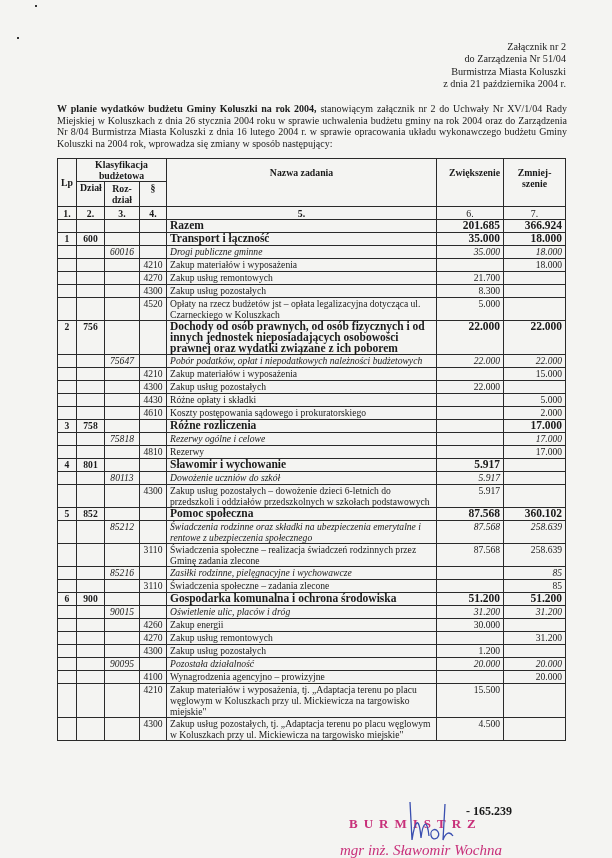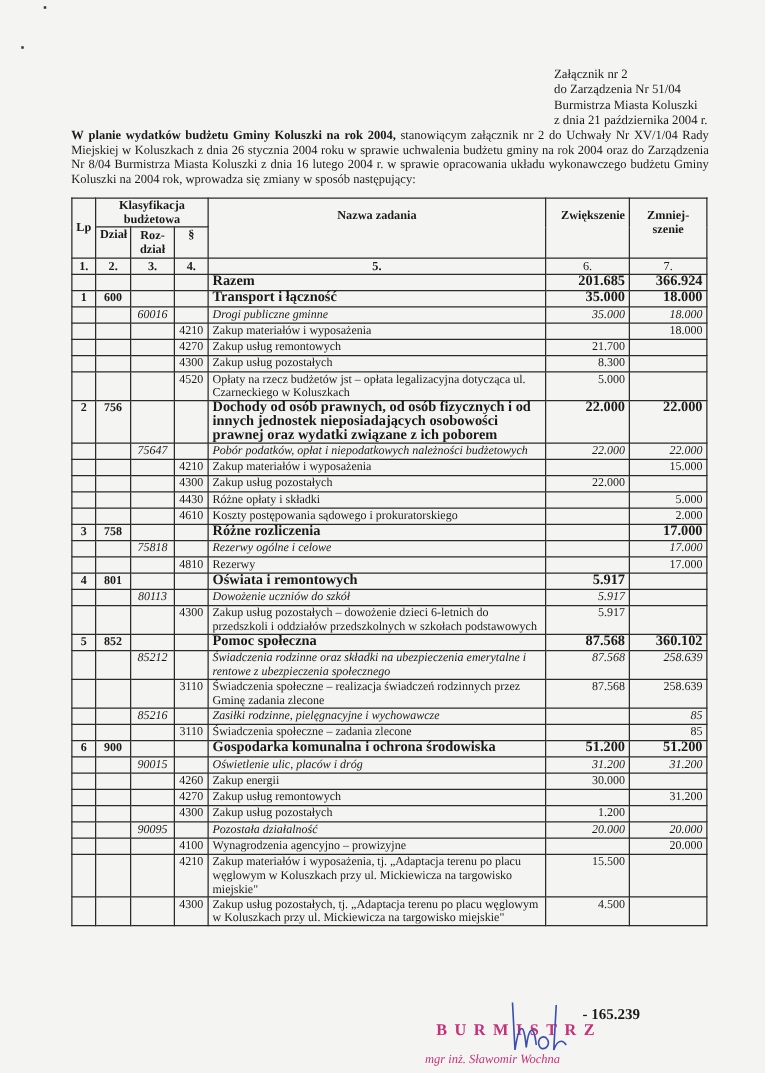--- a/index.html
+++ b/index.html
@@ -5,22 +5,22 @@
   html, body { margin: 0; padding: 0; }
   body {
     width: 612px; height: 858px; overflow: hidden;
     background: #f4f4f2;
     font-family: "Liberation Serif", serif;
     color: #1a1a1a;
     position: relative;
   }
   .scan-dot { position: absolute; width: 2px; height: 2px; background: #333; }
   .header-block {
-    position: absolute; right: 46px; top: 54px;
-    font-size: 10.2px; line-height: 12.4px;
+    position: absolute; right: 46px; top: 41px;
+    text-align: right; font-size: 10.2px; line-height: 12.4px;
   }
   .intro {
     position: absolute; left: 57px; top: 103px; width: 510px;
     font-size: 10px; line-height: 11.7px; text-align: justify;
   }
   .intro b { font-weight: bold; }
   table.budget {
     position: absolute; left: 57px; top: 158px;
     border-collapse: collapse; table-layout: fixed;
     width: 508px; font-size: 9.6px; line-height: 11px;
@@ -40,21 +40,21 @@
   .footer-total {
     position: absolute; left: 466px; top: 804px;
     font-size: 12px; font-weight: bold; font-family: "Liberation Serif", serif;
   }
   .stamp-title {
     position: absolute; left: 349px; top: 816px;
     color: #c8307a; font-size: 13px; font-weight: bold; letter-spacing: 6px;
   }
   .stamp-name {
     position: absolute; left: 340px; top: 842px;
-    color: #c8307a; font-size: 10px; font-style: italic;
+    color: #c8307a; font-size: 15px; font-style: italic;
   }
   .signature {
     position: absolute; left: 405px; top: 800px; width: 60px; height: 58px;
   }
 </style>
 </head>
 <body>
 
 <span class="scan-dot" style="left:35px;top:5px;"></span>
 <span class="scan-dot" style="left:17px;top:37px;"></span>
@@ -244,21 +244,21 @@
         <td class="c">4810</td>
         <td class="name">Rezerwy</td>
         <td class="r num"></td>
         <td class="r num">17.000</td>
       </tr>
       <tr class="row-dzial">
         <td class="c">4</td>
         <td class="c">801</td>
         <td class="c roz"></td>
         <td class="c"></td>
-        <td class="name big">Oświata i remontowych</td>
+        <td class="name big">Sławomir i wychowanie</td>
         <td class="r num big">5.917</td>
         <td class="r num big"></td>
       </tr>
       <tr class="row-rozdzial">
         <td class="c"></td>
         <td class="c"></td>
         <td class="c roz">80113</td>
         <td class="c"></td>
         <td class="name">Dowożenie uczniów do szkół</td>
         <td class="r num">5.917</td>

